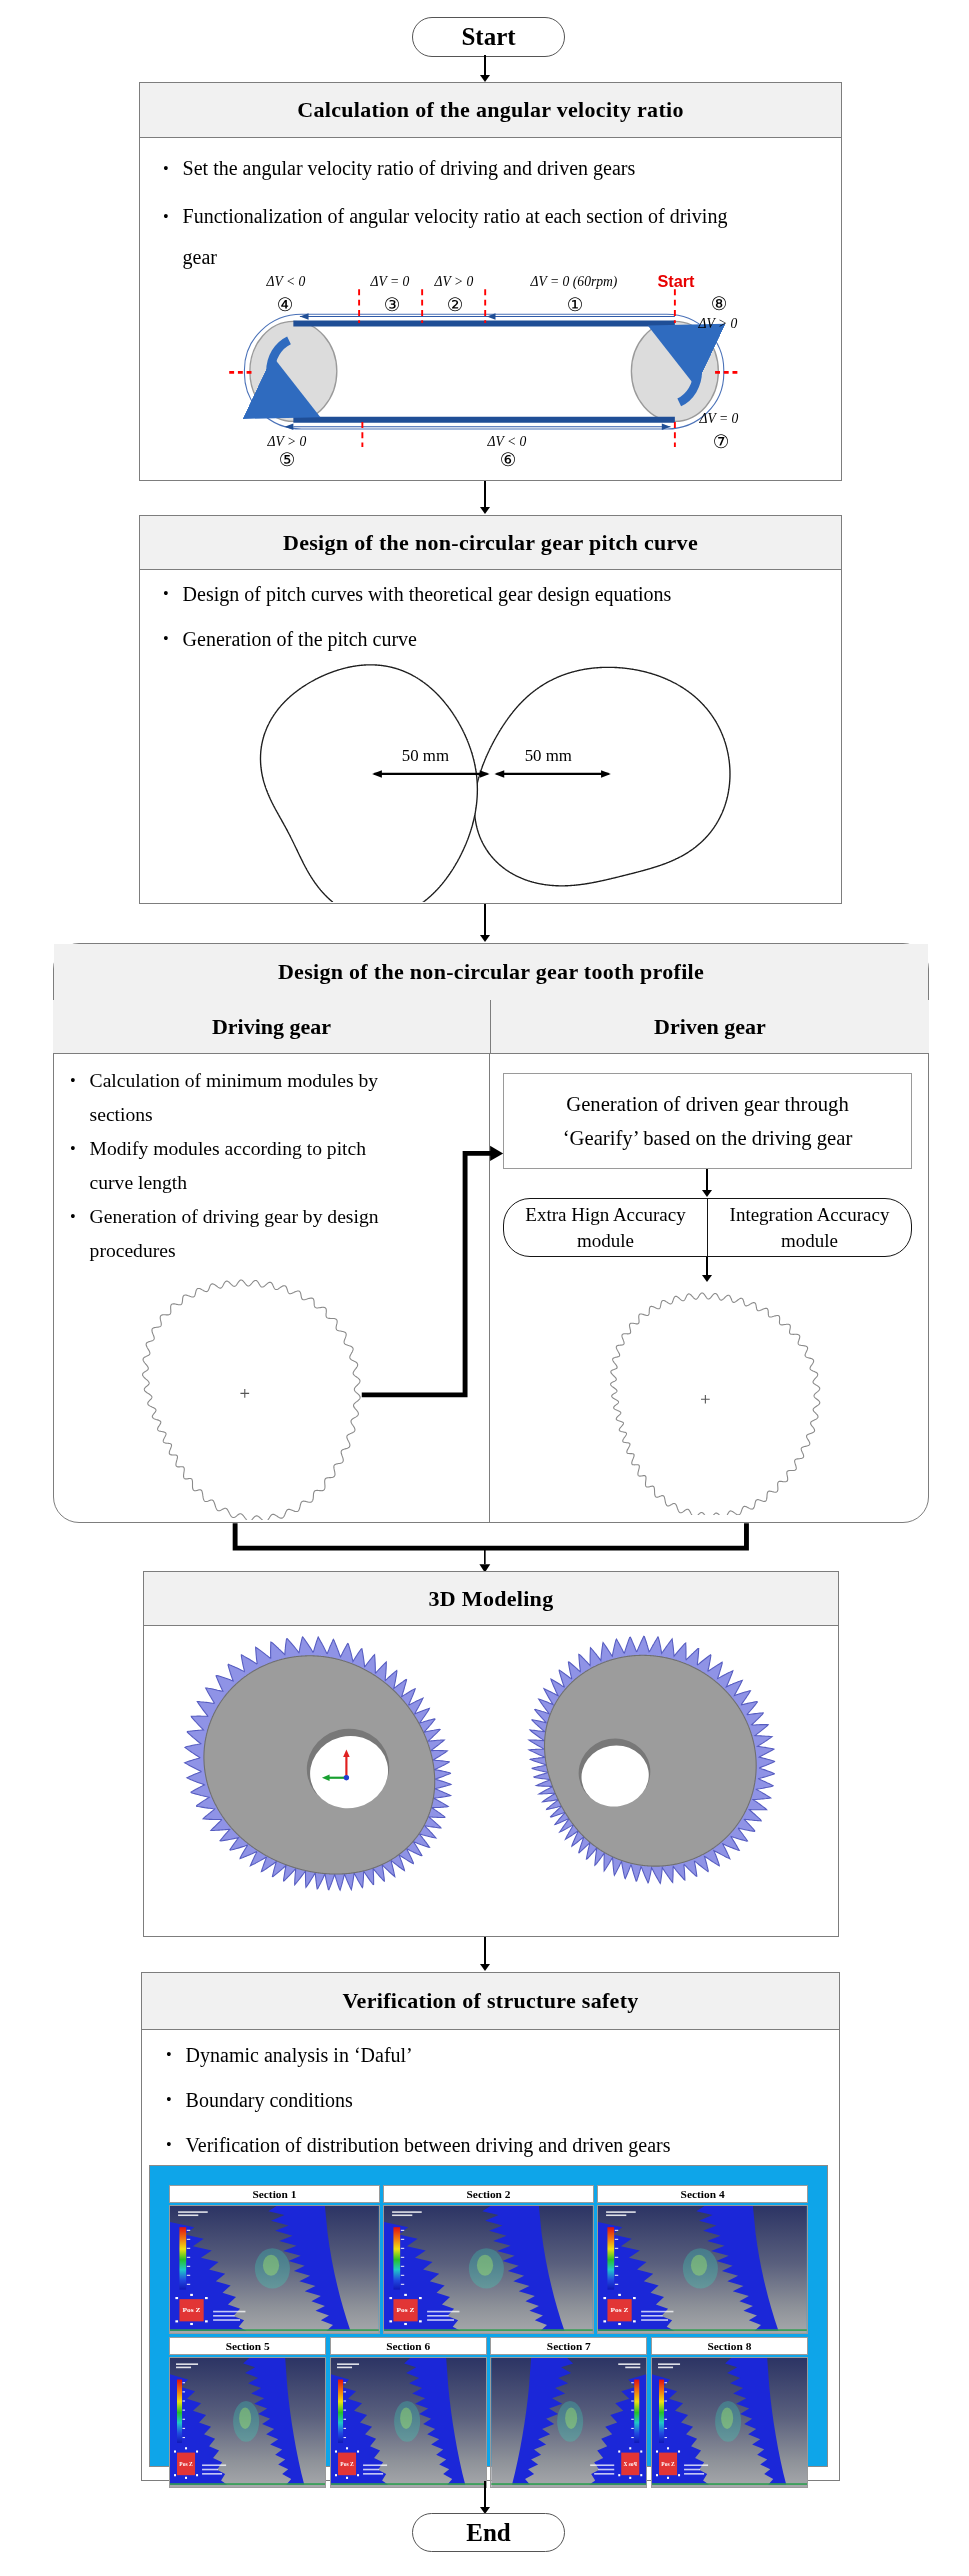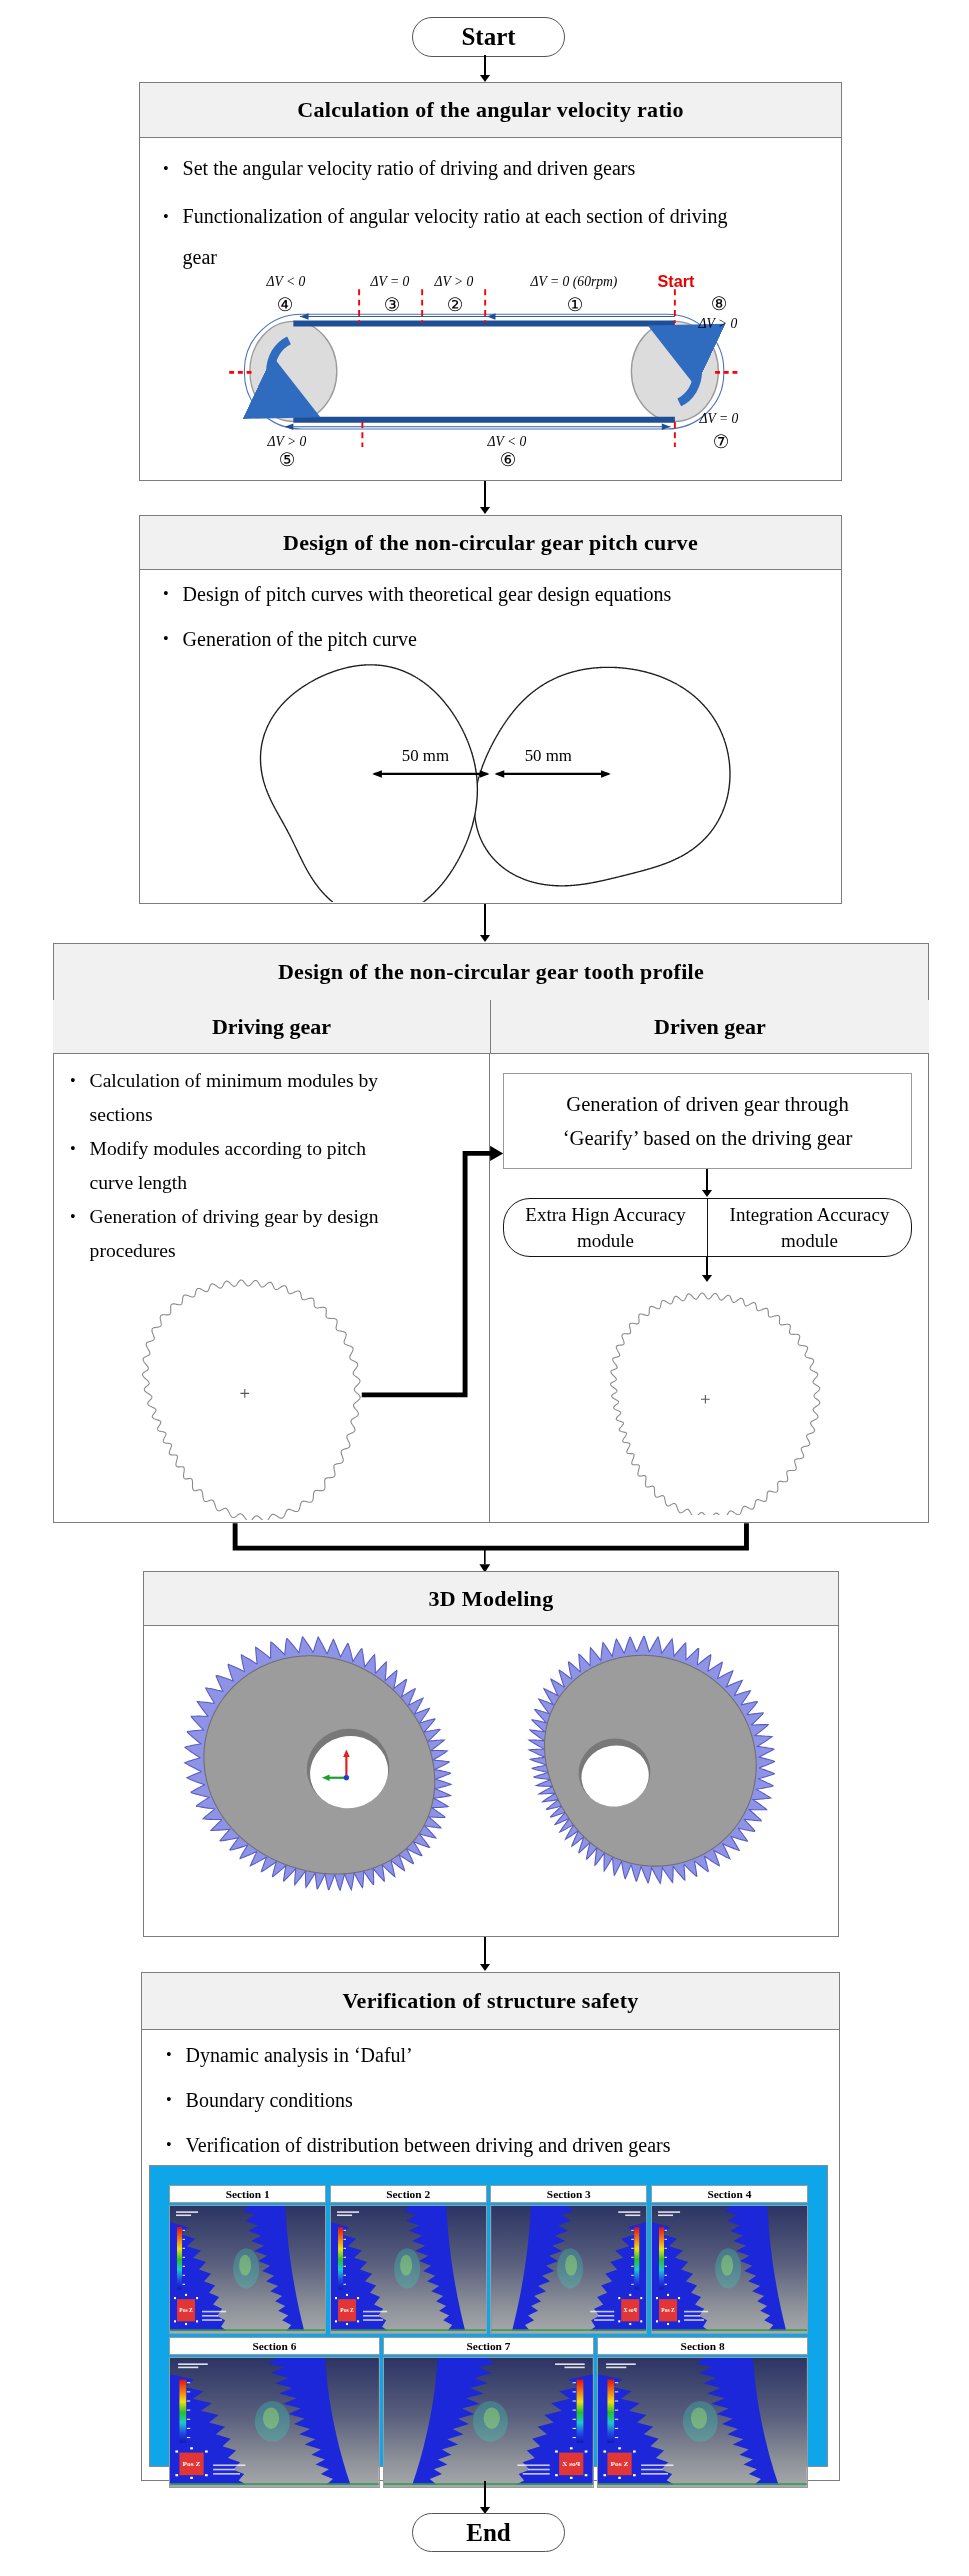--- a/index.html
+++ b/index.html
@@ -212,21 +212,21 @@
         <path d="M470,233 L452,226 L452,240 Z"></path>
       <path d="M479,233 L497,226 L497,240 Z"></path>
         <path d="M693,233 L675,226 L675,240 Z"></path>
     </g>
     <text x="352" y="210" font-size="31" text-anchor="middle">50 mm</text>
     <text x="578" y="210" font-size="31" text-anchor="middle">50 mm</text>
   </svg>
 
   <div class="varrow" style="left:484px;top:904px;height:30.5px;"></div>
 
-  <div class="panel" style="left:53px;top:943px;width:876px;height:580px;">
+  <div class="panel" style="left:53px;top:943px;width:876px;height:580px;border-radius:26px;">
     <div class="panel-header" style="height:56px;">
       <span class="title">Design of the non-circular gear tooth profile</span>
     </div>
   </div>
   <div class="subhead" style="left:53px;top:1000px;width:438px;height:54px;border-right:0.5px solid #7d7d7d;">
     <span>Driving gear</span>
   </div>
   <div class="subhead" style="left:491px;top:1000px;width:438px;height:54px;">
     <span>Driven gear</span>
   </div>
@@ -345,40 +345,40 @@
             <span>Section 2</span>
           </div>
         <div class="fea-cell">
             <svg viewBox="0 0 310 240" preserveAspectRatio="none">
               <use href="#fea-view"></use>
             </svg>
           </div>
       </div>
       <div class="seccol">
         <div class="sec-head">
-            <span>Section 3</span>
-          </div>
-        <div class="fea-cell mirror">
-            <svg viewBox="0 0 310 240" preserveAspectRatio="none">
-              <use href="#fea-view"></use>
-            </svg>
-          </div>
-      </div>
-      <div class="seccol">
-        <div class="sec-head">
             <span>Section 4</span>
           </div>
         <div class="fea-cell">
             <svg viewBox="0 0 310 240" preserveAspectRatio="none">
               <use href="#fea-view"></use>
             </svg>
           </div>
       </div>
     </div>
     <div class="gridrow row2" style="margin-top:3.3px;">
+      <div class="seccol">
+        <div class="sec-head">
+            <span>Section 5</span>
+          </div>
+        <div class="fea-cell">
+            <svg viewBox="0 0 310 240" preserveAspectRatio="none">
+              <use href="#fea-view"></use>
+            </svg>
+          </div>
+      </div>
       <div class="seccol">
         <div class="sec-head">
             <span>Section 6</span>
           </div>
         <div class="fea-cell">
             <svg viewBox="0 0 310 240" preserveAspectRatio="none">
               <use href="#fea-view"></use>
             </svg>
           </div>
       </div>

